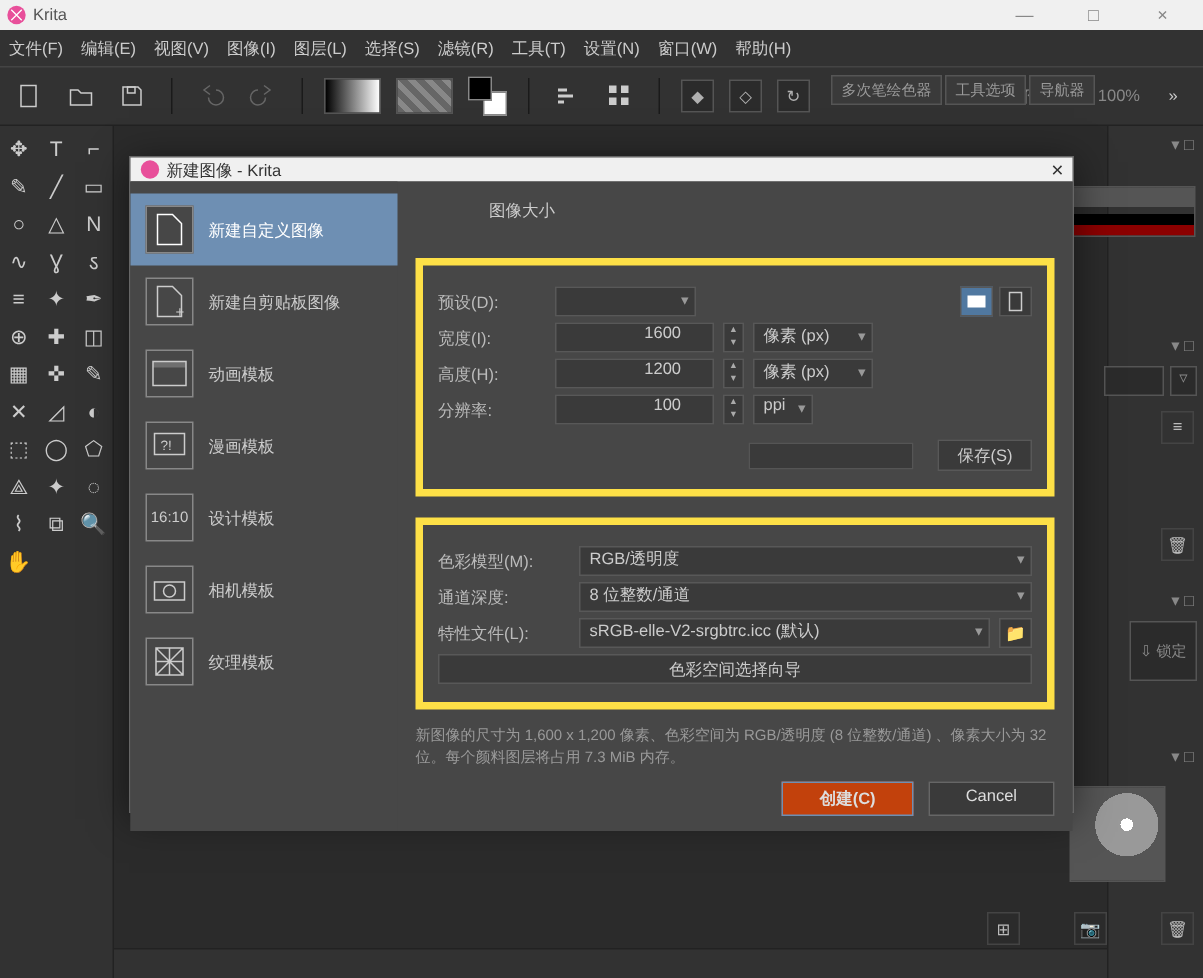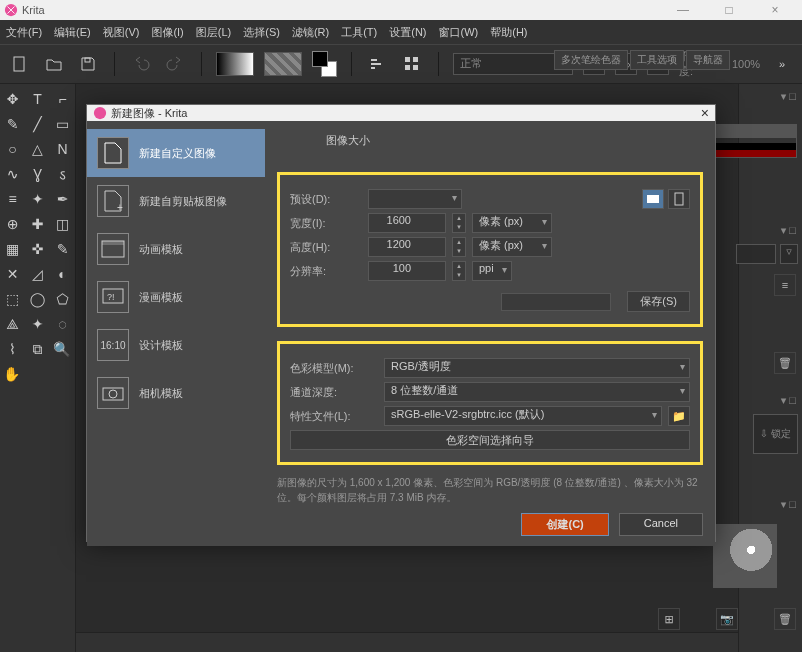--- a/index.html
+++ b/index.html
@@ -42,28 +42,28 @@
   .dlg-title .dlg-close { margin-left:auto; color:#333; font-size:14px; }
   .dlg-body { flex:1; display:flex; background:#474747; }
   .dlg-side { width:178px; background:#474747; padding:8px 0; }
   .dlg-side .sitem { display:flex; align-items:center; gap:10px; padding:8px 10px; color:#ccc; font-size:11px; }
   .dlg-side .sitem.sel { background:#6e8fb3; color:#fff; }
   .dlg-side .sico { width:32px; height:32px; border:1px solid #888; display:flex; align-items:center; justify-content:center; background:#474747; font-size:10px; color:#ccc; text-align:center; }
   .dlg-main { flex:1; padding:8px 12px 10px 12px; display:flex; flex-direction:column; }
   .dlg-tabs { display:flex; gap:14px; font-size:11px; color:#bbb; margin-bottom:6px; padding:4px 2px; border-bottom:1px solid #555; }
   .dlg-tabs .dtab { padding:2px 4px; }
   .dlg-tabs .dtab.active { color:#eee; border-bottom:2px solid #999; margin-bottom:-5px; }
-  .dlg-group { border:3px solid #fde047; padding:10px 10px 8px 10px; margin-top:6px; position:relative; }
+  .dlg-group { border:5px solid #fde047; padding:10px 10px 8px 10px; margin-top:6px; position:relative; }
   .frow { display:flex; align-items:center; gap:6px; margin:4px 0; font-size:11px; }
   .frow .lab { width:72px; text-align:left; color:#bbb; }
   .frow .combo, .frow .num, .frow .txt { background:#3a3a3a; border:1px solid #585858; color:#ccc; height:20px; padding:0 6px; font-size:11px; position:relative; }
   .frow .combo { min-width:90px; }
   .frow .combo.wider { flex:1; }
   .frow .combo:after { content:"▾"; position:absolute; right:4px; top:2px; color:#999; font-size:10px; }
-  .frow .num { width:78px; text-align:right; padding-right:34px; }
+  .frow .num { width:106px; text-align:right; padding-right:21px; }
   .frow .spinner { width:14px; height:20px; border:1px solid #585858; background:#3a3a3a; display:flex; flex-direction:column; }
   .frow .spinner div { flex:1; text-align:center; font-size:7px; color:#aaa; line-height:8px; }
   .frow .unit { min-width:80px; }
   .orient-btns { margin-left:auto; display:flex; gap:4px; }
   .orient-btns .ob { width:22px; height:20px; border:1px solid #585858; background:#3a3a3a; display:flex; align-items:center; justify-content:center; }
   .orient-btns .ob.sel { background:#5078a0; }
   .savepreset { margin-left:auto; }
   .savepreset .btn { background:#3a3a3a; border:1px solid #585858; padding:2px 12px; color:#ccc; font-size:11px; }
   .wizard-btn { background:#3a3a3a; border:1px solid #585858; height:20px; text-align:center; color:#ccc; font-size:11px; width:100%; display:flex; align-items:center; justify-content:center; }
   .fileicon { width:22px; height:20px; border:1px solid #585858; background:#3a3a3a; display:flex; align-items:center; justify-content:center; color:#ccc; }
@@ -150,21 +150,20 @@
     </div>
   <div class="tb-btn">
       <svg width="18" height="18" viewBox="0 0 18 18">
         <rect x="2" y="2" width="5" height="5" fill="#ccc"></rect>
         <rect x="10" y="2" width="5" height="5" fill="#ccc"></rect>
         <rect x="2" y="10" width="5" height="5" fill="#ccc"></rect>
         <rect x="10" y="10" width="5" height="5" fill="#ccc"></rect>
       </svg>
     </div>
   <div class="sep"></div>
-  <div class="combo">正常</div>
   <div class="coloricon">◆</div>
   <div class="coloricon">◇</div>
   <div class="coloricon">↻</div>
   <div class="opacity">
     <span>不透明度:</span>
     <span>100%</span>
   </div>
   <div class="tb-btn">»</div>
 </div>
 
@@ -291,20 +290,28 @@
       </div>
       <div class="sitem">
         <div class="sico">
             <svg width="24" height="18" viewBox="0 0 24 18">
               <rect x="2" y="4" width="20" height="12" fill="none" stroke="#ccc"></rect>
               <circle cx="12" cy="10" r="4" fill="none" stroke="#ccc"></circle>
             </svg>
           </div>
         <span>相机模板</span>
       </div>
+      <div class="sitem">
+        <div class="sico">
+            <svg width="24" height="24" viewBox="0 0 24 24">
+              <path d="M3 3h18v18H3z M3 3l18 18 M21 3L3 21 M3 12h18 M12 3v18" stroke="#ccc" fill="none"></path>
+            </svg>
+          </div>
+        <span>纹理模板</span>
+      </div>
     </div>
 
     <div class="dlg-main">
 
       <div style="color:#ccc;font-size:11px;margin:4px 0 18px 2px;padding-left:47px;">图像大小</div>
 
       <div class="dlg-group">
         <div class="frow">
           <span class="lab">预设(D):</span>
           <div class="combo" style="width:94px;"></div>

